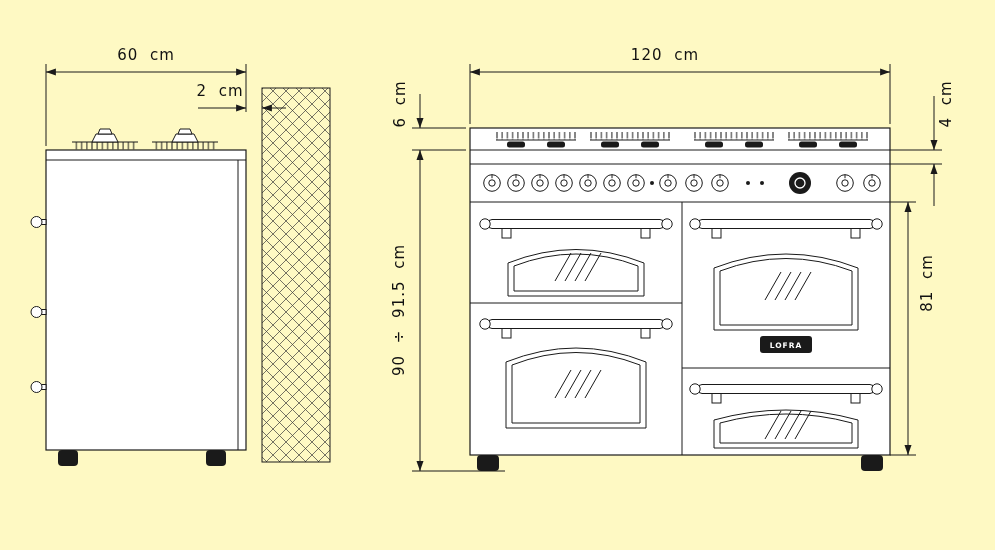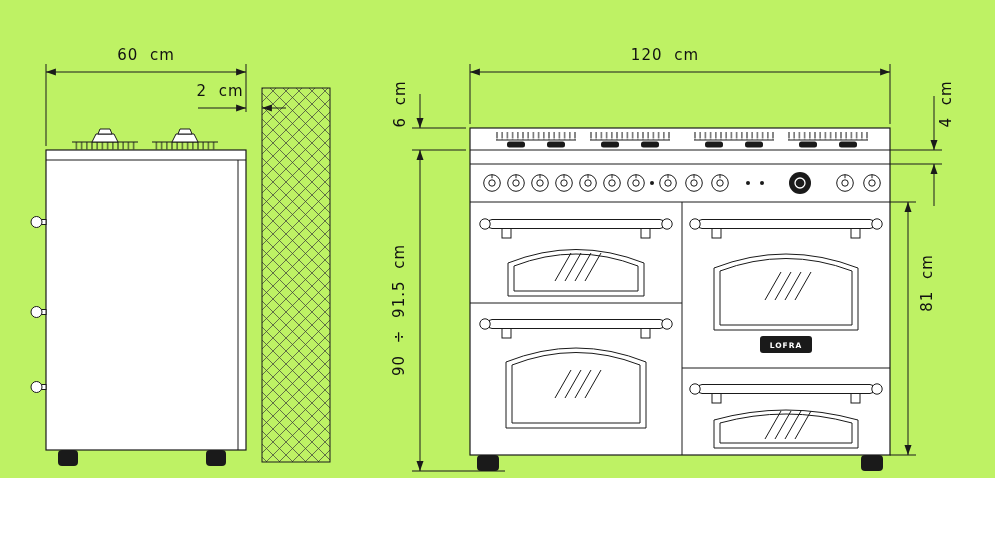--- a/index.html
+++ b/index.html
@@ -1,16 +1,16 @@
 <!DOCTYPE html>
 <html><head>
 <meta charset="utf-8">
 <style>
   html,body{margin:0;padding:0;background:#ffffff;}
-  .canvas{position:relative;width:995px;height:478px;background:#bef264;overflow:hidden;font-family:"DejaVu Sans",sans-serif;}
+  .canvas{position:relative;width:995px;height:550px;background:#fef9c3;overflow:hidden;font-family:"DejaVu Sans",sans-serif;}
   svg{display:block;}
   .lnf{fill:#ffffff;stroke:#1a1a1a;stroke-width:1.2;}
   .thin{fill:none;stroke:#1a1a1a;stroke-width:1;}
   .thinf{fill:#ffffff;stroke:#1a1a1a;stroke-width:1;}
   .dark{fill:#1a1a1a;stroke:none;}
   .dim{fill:none;stroke:#1a1a1a;stroke-width:1;}
   .hline{stroke:#3a3a3a;stroke-width:0.7;fill:none;}
   .dimtext{font-family:"DejaVu Sans",sans-serif;font-size:15px;fill:#111111;letter-spacing:1px;word-spacing:6px;}
   .badgetext{font-family:"DejaVu Sans",sans-serif;font-size:7.5px;font-weight:bold;fill:#ffffff;letter-spacing:1px;}
 </style>

